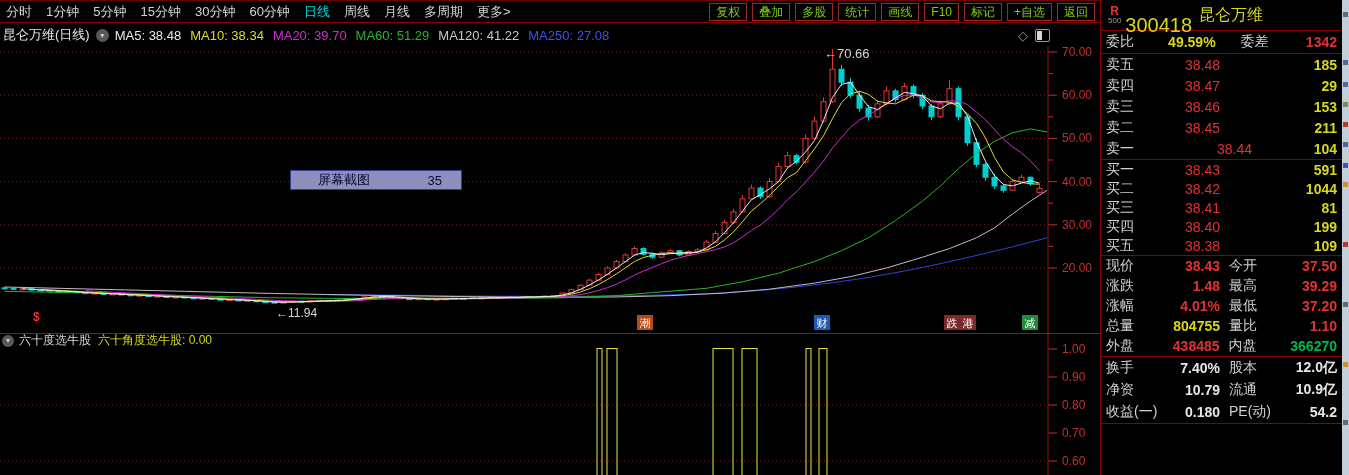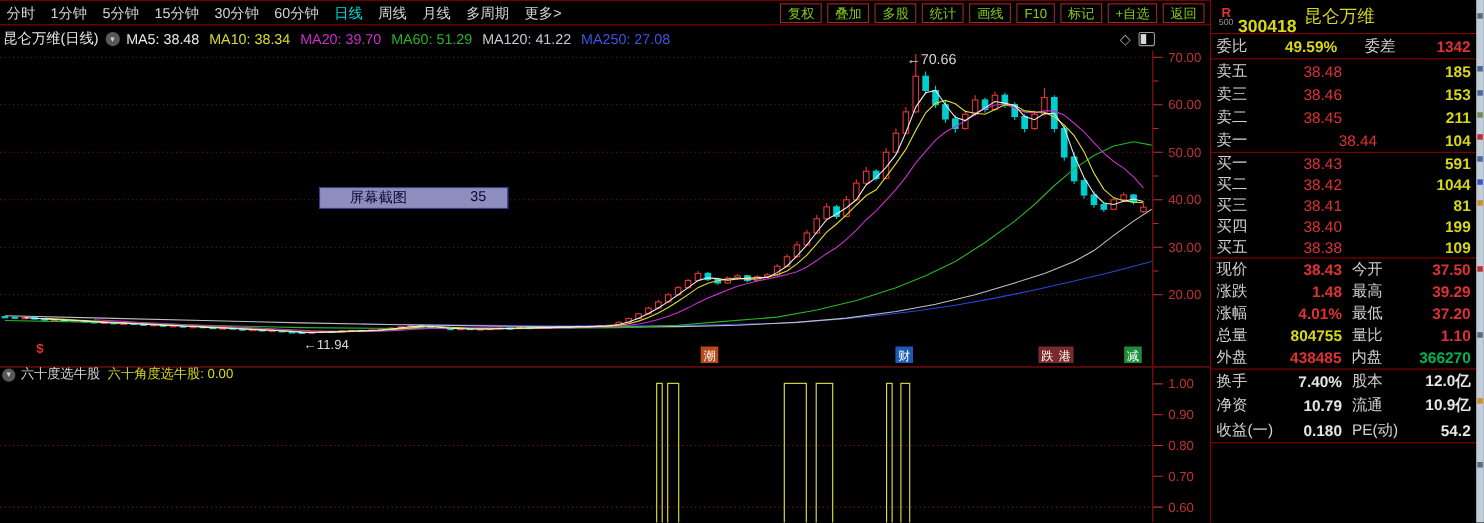--- a/index.html
+++ b/index.html
@@ -19,34 +19,34 @@
        display:flex;align-items:center;justify-content:center;margin:0 6px;}
   .ma-readout{display:flex;gap:9px;white-space:nowrap;}
   .hdr-icons{margin-left:auto;display:flex;align-items:center;gap:7px;padding-right:50px;}
   .diamond{color:#9a9a9a;font-size:13px;}
   .panel-icon{width:13px;height:11px;border:1px solid #9a9a9a;border-radius:2px;background:#000;position:relative;}
   .panel-icon::after{content:"";position:absolute;left:1px;top:1px;bottom:1px;width:5px;background:#d8d8d8;}
   svg{position:absolute;left:0;display:block;}
   #main-svg{top:46px;}
   #ind-svg{top:333px;}
   .tooltip{position:absolute;left:290px;top:170px;width:172px;height:20px;box-sizing:border-box;z-index:6;
-       background:#8d8dbe;border:1px solid #3a3a96;display:flex;font-size:13px;color:#0a0a30;}
+       background:#8d8dbe;border:1px solid #3a3a96;display:flex;align-items:center;font-size:13px;color:#0a0a30;}
   .tooltip .tl{padding-left:27px;}
   .tooltip .tv{margin-left:auto;margin-right:19px;}
   .indicator-header{position:absolute;left:0;top:333px;width:700px;height:15px;display:flex;align-items:center;z-index:3;font-size:12px;}
   .indicator-header .t1{color:#d6d6d6;margin-right:7px;white-space:nowrap;}
   .indicator-header .t2{color:#d8d818;white-space:nowrap;}
   .chev-circle.small{width:12px;height:12px;margin:0 5px 0 2px;}
   .right-panel{position:absolute;left:1100px;top:0;width:242px;height:475px;background:#000;box-sizing:border-box;
        border-left:1px solid #8b0000;}
   .rp-header{height:31px;box-sizing:border-box;border-bottom:1px solid #8b0000;display:flex;align-items:center;}
   .r-badge{display:flex;flex-direction:column;align-items:center;line-height:1;margin:0 4px 0 7px;}
   .r-badge .r{color:#e03232;font-weight:bold;font-size:12px;}
   .r-badge .five{color:#9a9a9a;font-size:8px;}
-  .rp-code{color:#d8d818;font-weight:bold;font-size:16px;margin-right:7px;margin-top:20px;}
+  .rp-code{color:#d8d818;font-weight:normal;font-size:20px;margin-right:7px;margin-top:20px;}
   .rp-name{color:#d8d818;font-size:16px;}
   .rp-row{display:flex;align-items:center;font-size:14px;padding:0 5px 0 5px;box-sizing:border-box;}
   .rp-row .lab{color:#d0d0d0;width:42px;}
   .rp-row .price{width:72px;text-align:right;font-weight:normal;}
   .rp-row .vol{flex:1;text-align:right;font-weight:bold;}
   .st .l1{color:#d0d0d0;width:58px;}
   .st .v1{width:56px;text-align:right;font-weight:bold;}
   .st .l2{color:#d0d0d0;width:62px;margin-left:9px;}
   .st .v2{flex:1;text-align:right;font-weight:bold;}
   .st2 .l1{width:64px;}.st2 .v1{width:50px;}
@@ -430,20 +430,25 @@
     <span class="v2 c-red">1342</span>
   </div>
   <div class="divider"></div>
   <div id="ask-rows">
       <div class="rp-row" style="height: 21px;">
         <span class="lab">卖五</span>
         <span class="price c-red">38.48</span>
         <span class="vol c-yel">185</span>
       </div>
       <div class="rp-row" style="height: 21px;">
+        <span class="lab">卖四</span>
+        <span class="price c-red">38.47</span>
+        <span class="vol c-yel">29</span>
+      </div>
+      <div class="rp-row" style="height: 21px;">
         <span class="lab">卖三</span>
         <span class="price c-red">38.46</span>
         <span class="vol c-yel">153</span>
       </div>
       <div class="rp-row" style="height: 21px;">
         <span class="lab">卖二</span>
         <span class="price c-red">38.45</span>
         <span class="vol c-yel">211</span>
       </div>
       <div class="rp-row" style="height: 21px; gap: 32px;">

